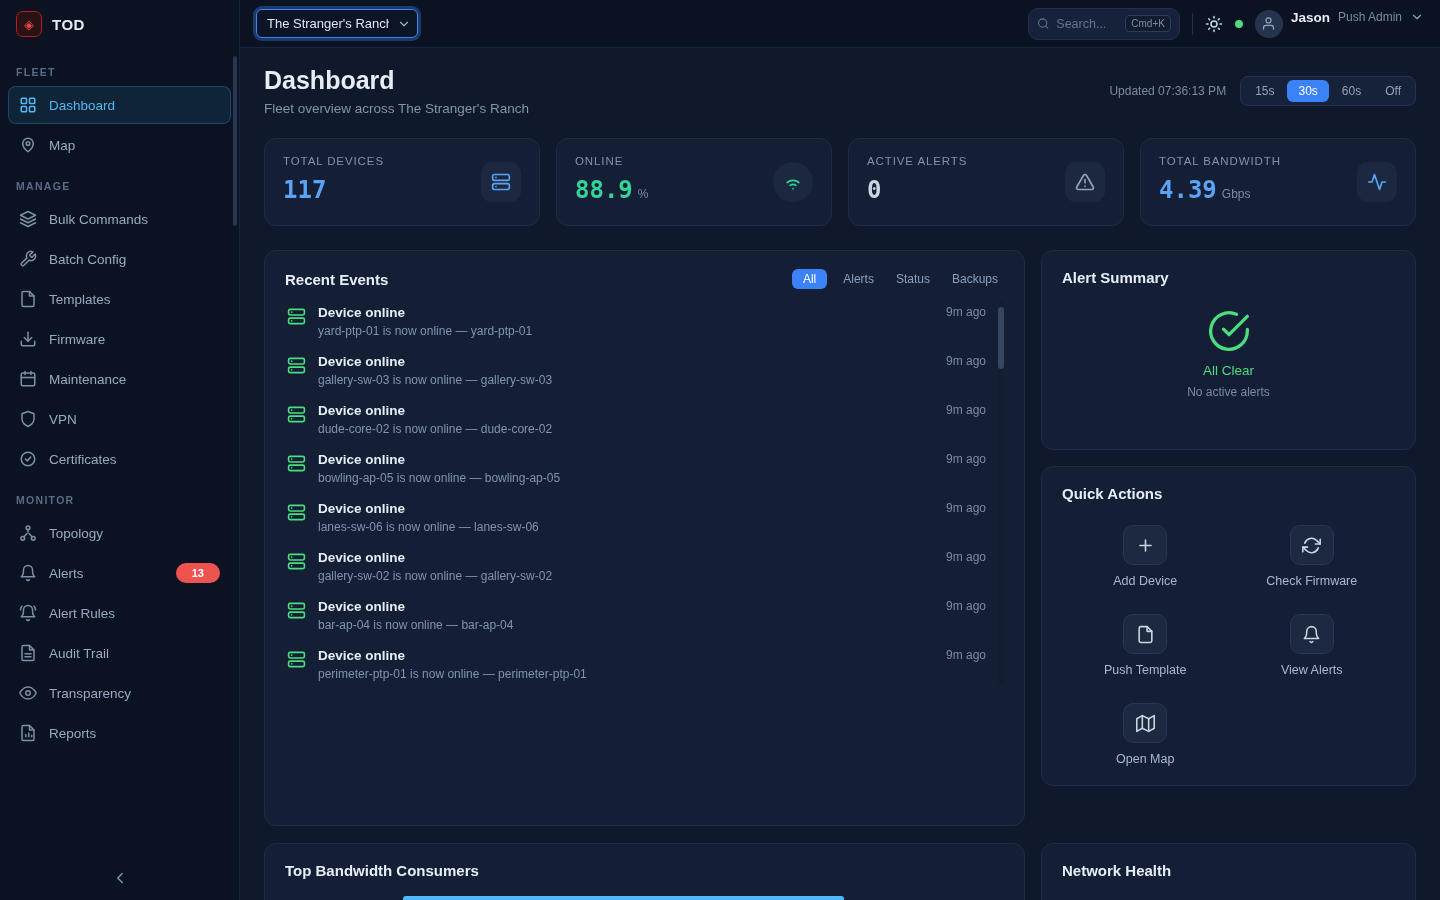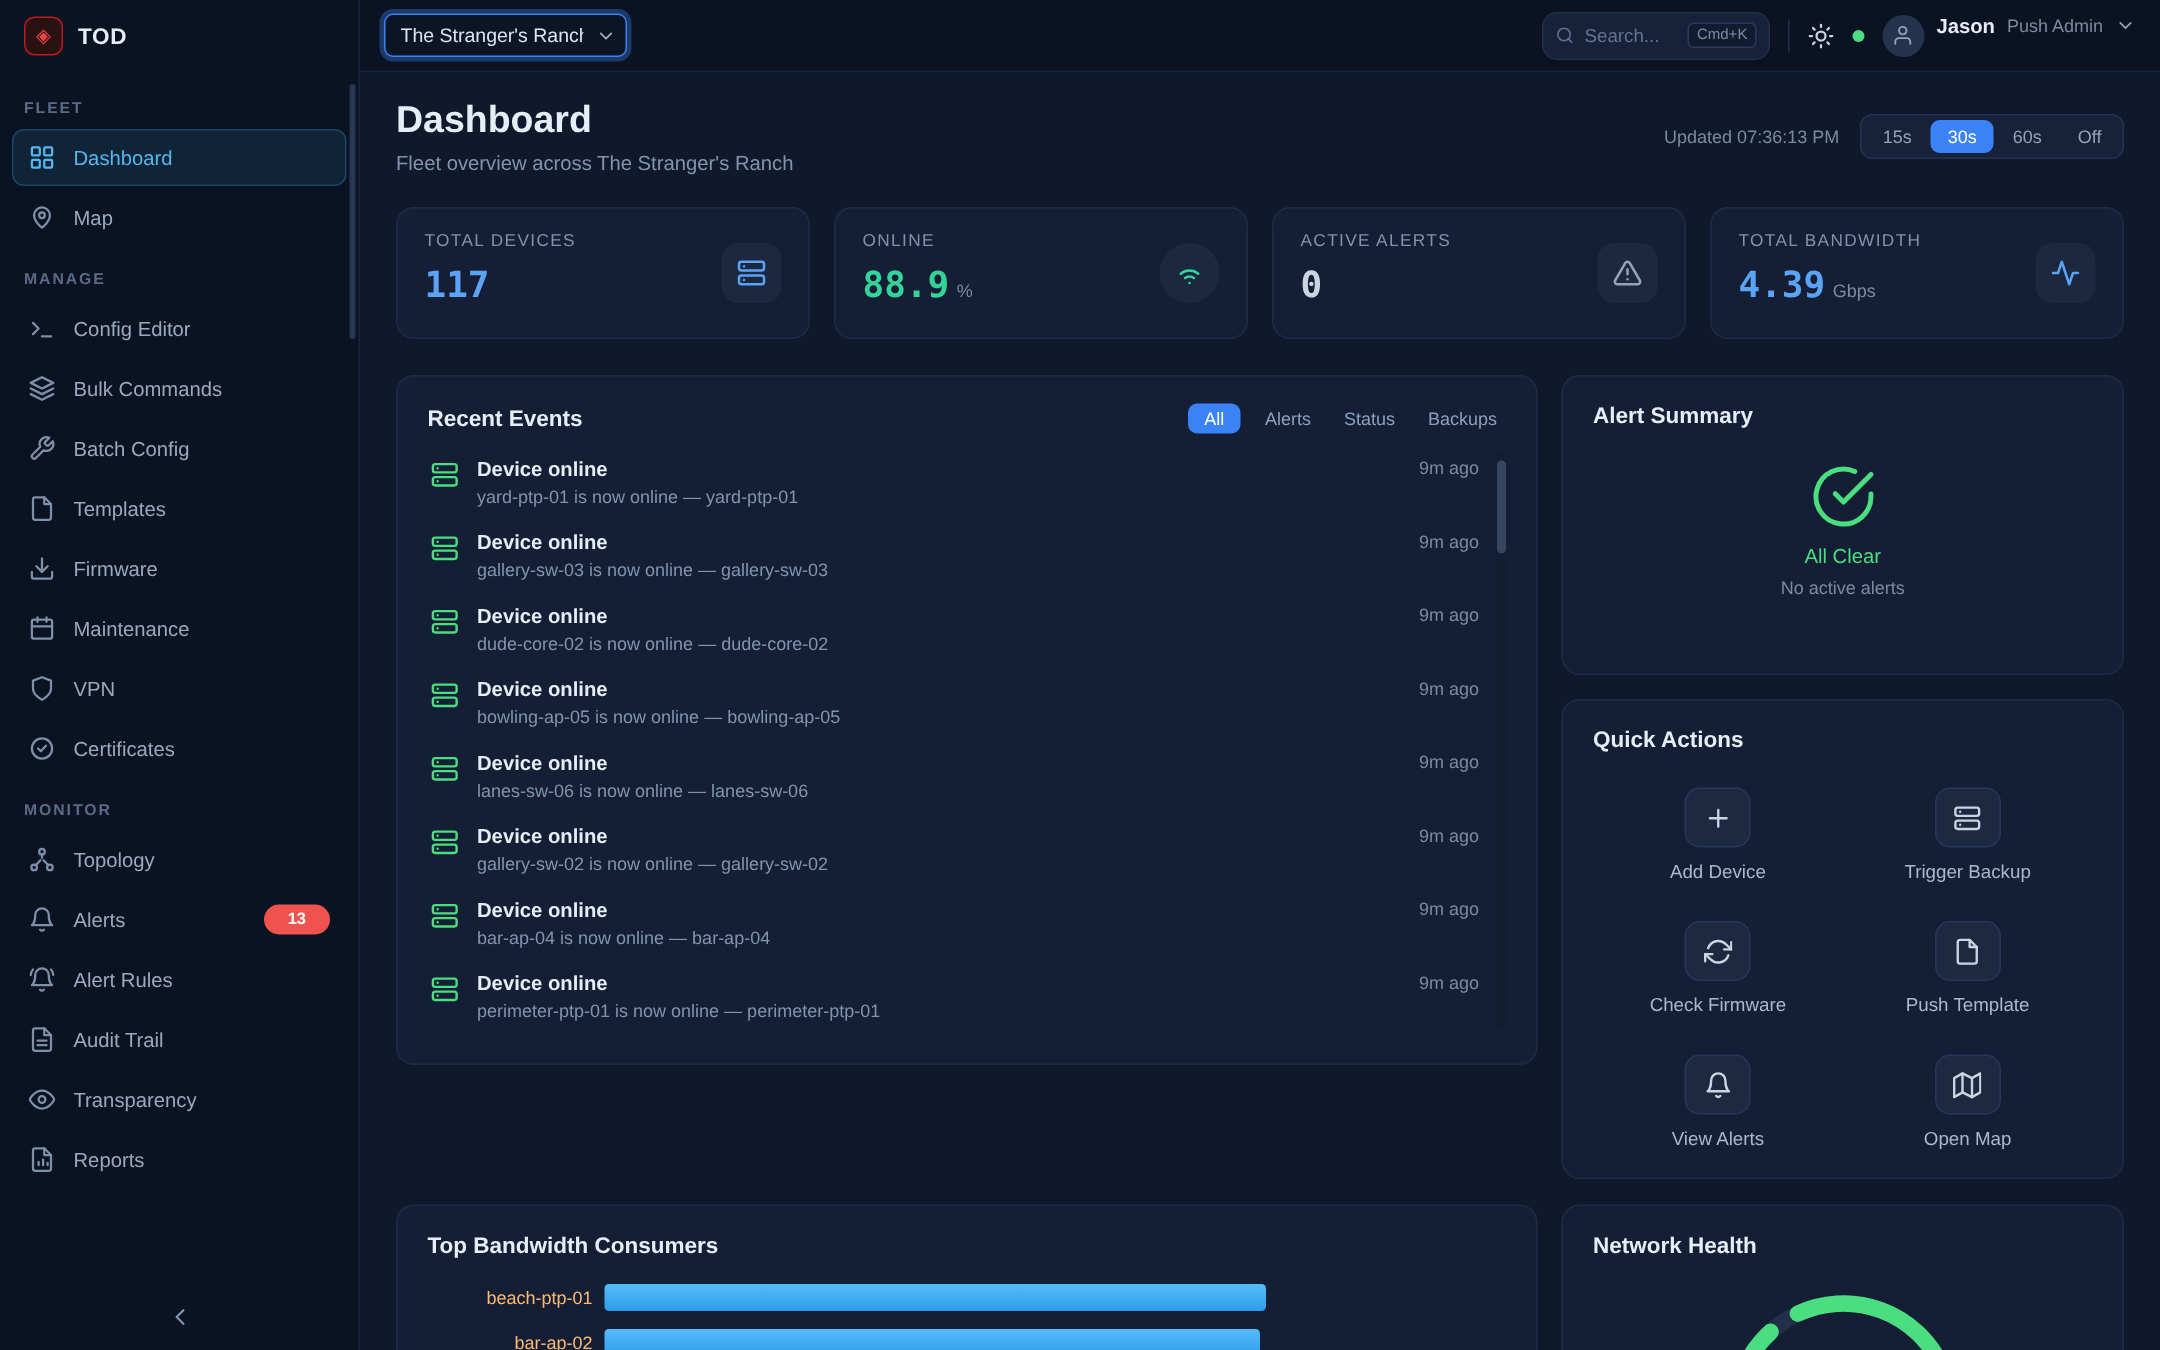--- a/index.html
+++ b/index.html
@@ -81,21 +81,21 @@
   .c-blue{ color:var(--num-blue); } .c-green{ color:var(--green); } .c-slate{ color:#cbd5e1; }
   .suffix{ font-size:12px; color:var(--muted2); margin-left:5px; }
   .stat-ic{ width:40px; height:40px; border-radius:11px; background:#1b2840; display:grid; place-items:center; align-self:center; }
   .stat-ic.round{ border-radius:50%; }
   .stat-ic .ic{ width:20px; height:20px; }
 
   .mid-grid{ display:grid; grid-template-columns:minmax(0,1fr) 375px; gap:16px; }
   .card{ background:var(--card-bg); border:1px solid var(--card-bd); border-radius:12px; padding:18px 20px; }
   .card-title{ font-size:15px; font-weight:600; }
 
-  .events-card{ height:460px; overflow:hidden; }
+  .events-card{ height:576px; overflow:hidden; }
   .events-head{ display:flex; justify-content:space-between; align-items:center; }
   .tabs{ display:flex; align-items:center; gap:10px; }
   .tab{ font-size:12px; color:#8aa0bf; padding:3px 6px; cursor:pointer; border-radius:6px; }
   .tab.active{ background:var(--blue); color:#fff; padding:3px 11px; }
   .ev-list{ position:relative; margin-top:8px; padding-right:16px; height:392px; overflow:hidden; }
   .ev{ display:flex; gap:12px; padding:8px 2px; align-items:flex-start; }
   .ev-ic{ color:var(--green2); margin-top:2px; }
   .ev-ic .ic{ width:19px; height:19px; }
   .ev-body{ flex:1; min-width:0; }
   .ev-title{ font-size:13.5px; font-weight:600; }
@@ -283,28 +283,20 @@
               <use href="#i-pin"></use>
             </svg>
           </span>
         <span>Map</span>
       </div>
 
       <div class="sec-label">Manage</div>
       <div class="nav-item">
         <span class="nav-ic">
             <svg class="ic">
-              <use href="#i-terminal"></use>
-            </svg>
-          </span>
-        <span>Config Editor</span>
-      </div>
-      <div class="nav-item">
-        <span class="nav-ic">
-            <svg class="ic">
               <use href="#i-layers"></use>
             </svg>
           </span>
         <span>Bulk Commands</span>
       </div>
       <div class="nav-item">
         <span class="nav-ic">
             <svg class="ic">
               <use href="#i-wrench"></use>
             </svg>
@@ -666,28 +658,20 @@
                 <span class="qa-tile">
                     <svg class="ic">
                       <use href="#i-plus"></use>
                     </svg>
                   </span>
                 <span class="qa-label">Add Device</span>
               </div>
               <div class="qa">
                 <span class="qa-tile">
                     <svg class="ic">
-                      <use href="#i-server"></use>
-                    </svg>
-                  </span>
-                <span class="qa-label">Trigger Backup</span>
-              </div>
-              <div class="qa">
-                <span class="qa-tile">
-                    <svg class="ic">
                       <use href="#i-refresh"></use>
                     </svg>
                   </span>
                 <span class="qa-label">Check Firmware</span>
               </div>
               <div class="qa">
                 <span class="qa-tile">
                     <svg class="ic">
                       <use href="#i-file"></use>
                     </svg>

